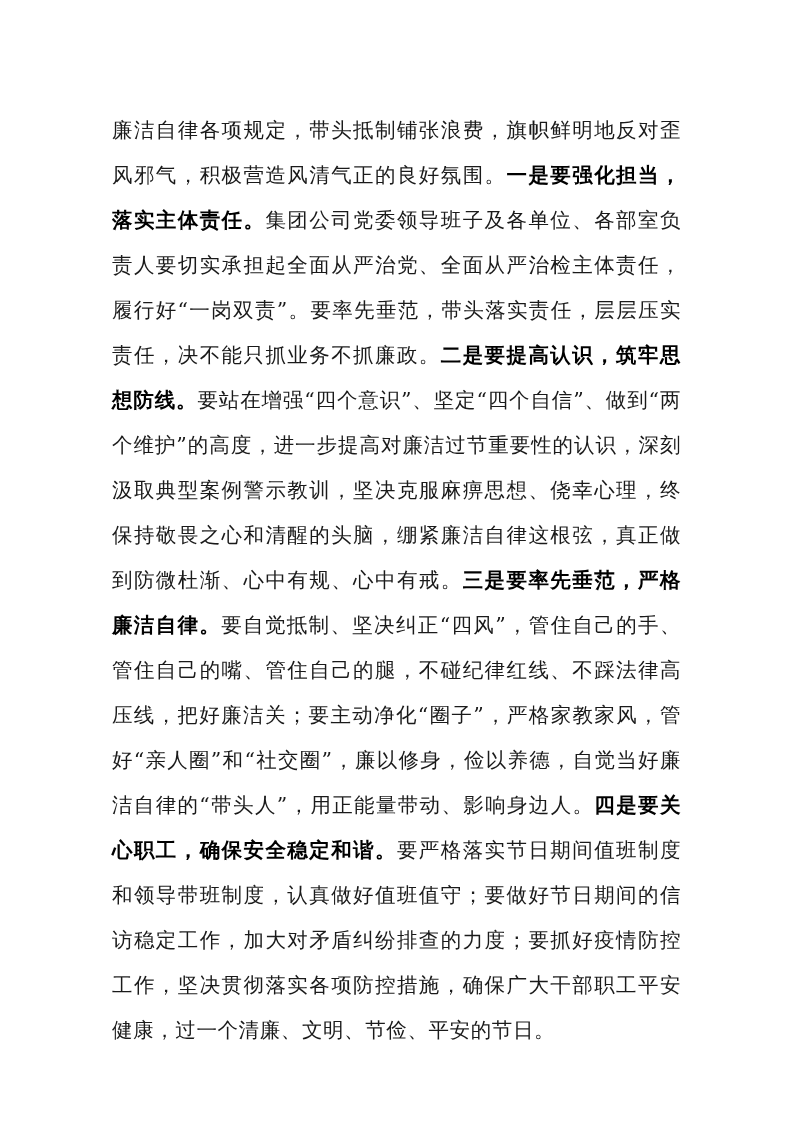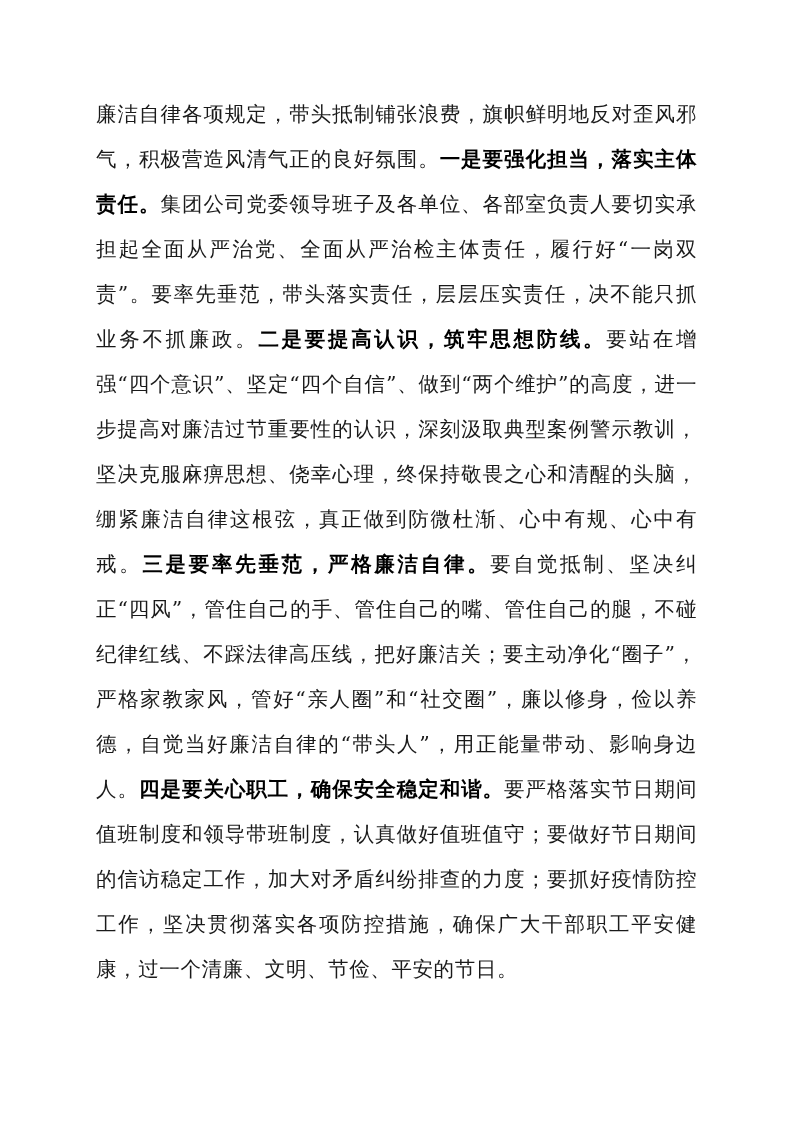--- a/index.html
+++ b/index.html
@@ -21,21 +21,21 @@
     top: 92px;
     width: 601px;
   }
   .para {
     font-family: "DejaVu Serif", "Liberation Serif", serif;
     font-size: 20.5px;
     line-height: 45px;
     color: #1a1a1a;
     text-align: justify;
     text-justify: inter-ideograph;
-    margin: 0;
+    margin: 16px;
     letter-spacing: 0.6px;
   }
   .para b {
     font-weight: 700;
     color: #000000;
   }
   .seg {
     
   }
 </style>

